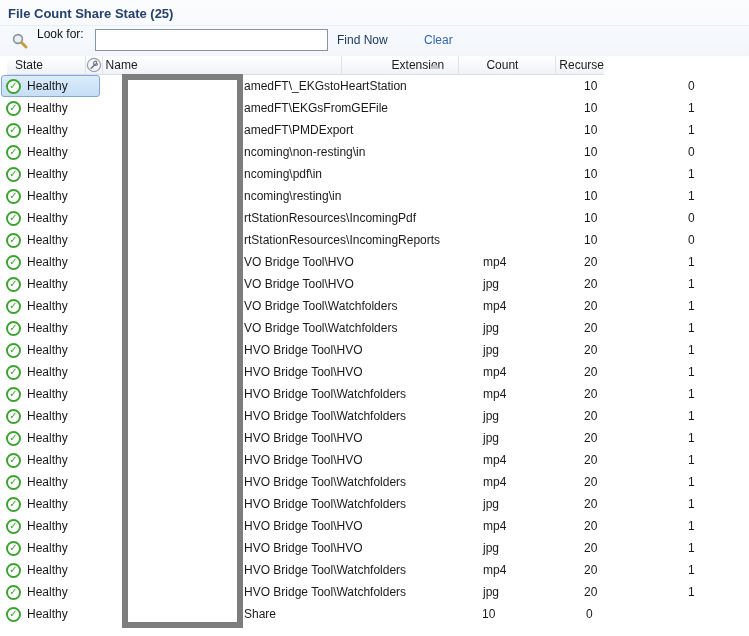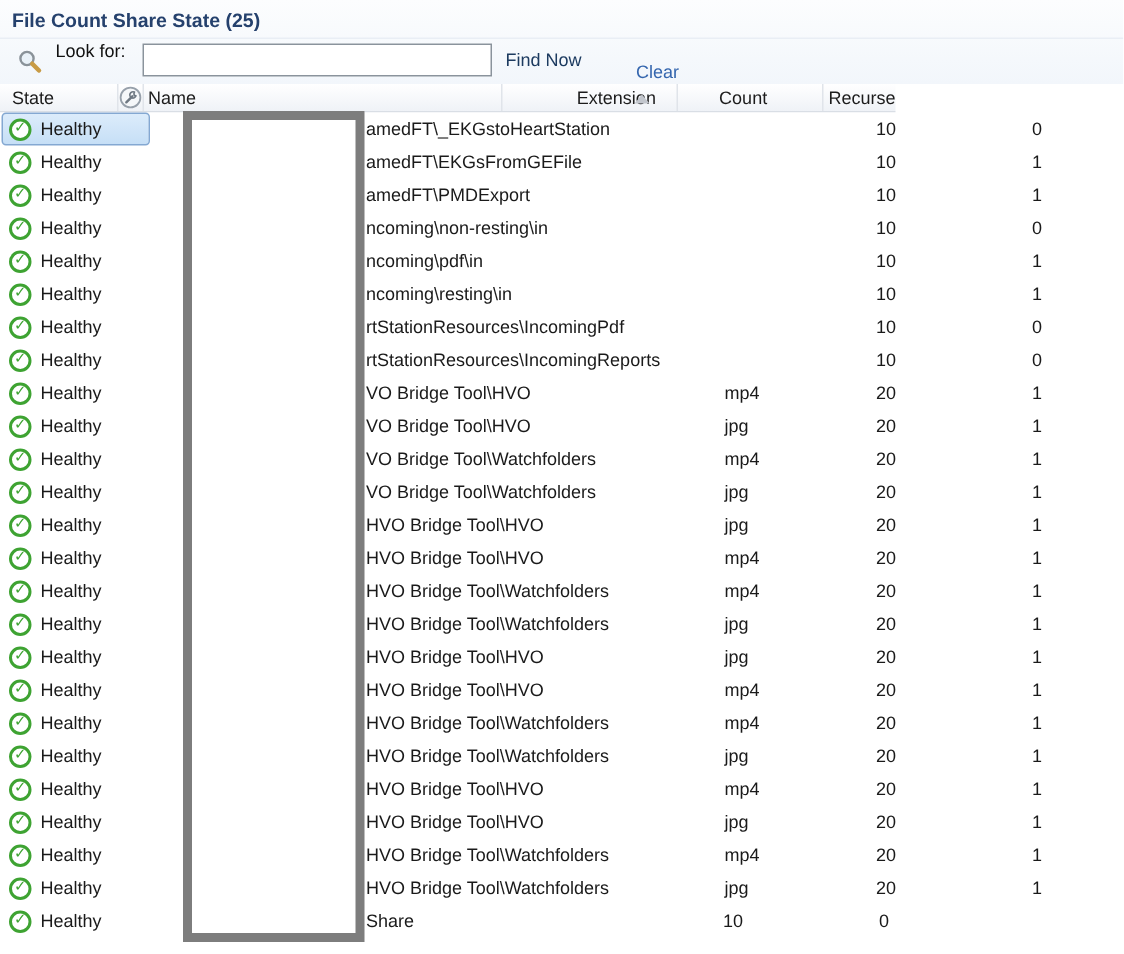--- a/index.html
+++ b/index.html
@@ -12,23 +12,23 @@
   .top-panel { position:absolute; top:0; left:0; width:749px; height:56px;
     background:linear-gradient(180deg,#fcfdfe 0%,#f2f6fb 100%); }
   .title-bar { position:relative; height:25px; border-bottom:1px solid #e9eef5; }
   .page-title { position:absolute; left:8px; top:6px; font-size:13px; font-weight:bold; color:#25416d; }
   .search-bar { position:relative; height:30px; }
   .search-icon { position:absolute; left:11px; top:6px; width:18px; height:18px; }
   .look-label { position:absolute; left:37px; top:1px; color:#111; }
   .look-input { position:absolute; left:95px; top:3px; width:233px; height:22px;
     box-sizing:border-box; border:1px solid #8a939c; background:#fff; font:inherit; padding:0 4px; }
   .link-findnow { position:absolute; left:337px; top:7px; color:#1d3b60; cursor:pointer; }
-  .link-clear   { position:absolute; left:424px; top:7px; color:#3566ae; cursor:pointer;margin-top:8px; }
+  .link-clear   { position:absolute; left:424px; top:7px; color:#3566ae; cursor:pointer; }
   
-  .grid-header { position:absolute; top:56px; left:0; width:597px; height:19px;
+  .grid-header { position:absolute; top:56px; left:7px; width:597px; height:19px;
     box-sizing:border-box; display:flex; background:linear-gradient(180deg,#ffffff 0%,#eff2f7 100%);
     border-bottom:1px solid #d9dee5; }
   .hc { box-sizing:border-box; border-right:1px solid #e0e4ea; display:flex; align-items:center; color:#1c1c1c; }
   .hc-state   { width:110px; padding-left:8px; }
   .hc-icon    { width:24px; justify-content:center; }
   .hc-name    { width:345px; padding-left:3px; position:relative; }
   .hc-ext     { width:102px; padding-left:4px;margin-left:46px; }
   .hc-count   { width:104px; padding-left:3px;margin-left:24px; }
   .hc-recurse { flex:1; padding-left:3px; border-right:none; }
   .sort-asc { position:absolute; left:327px; top:7px; width:0; height:0;

